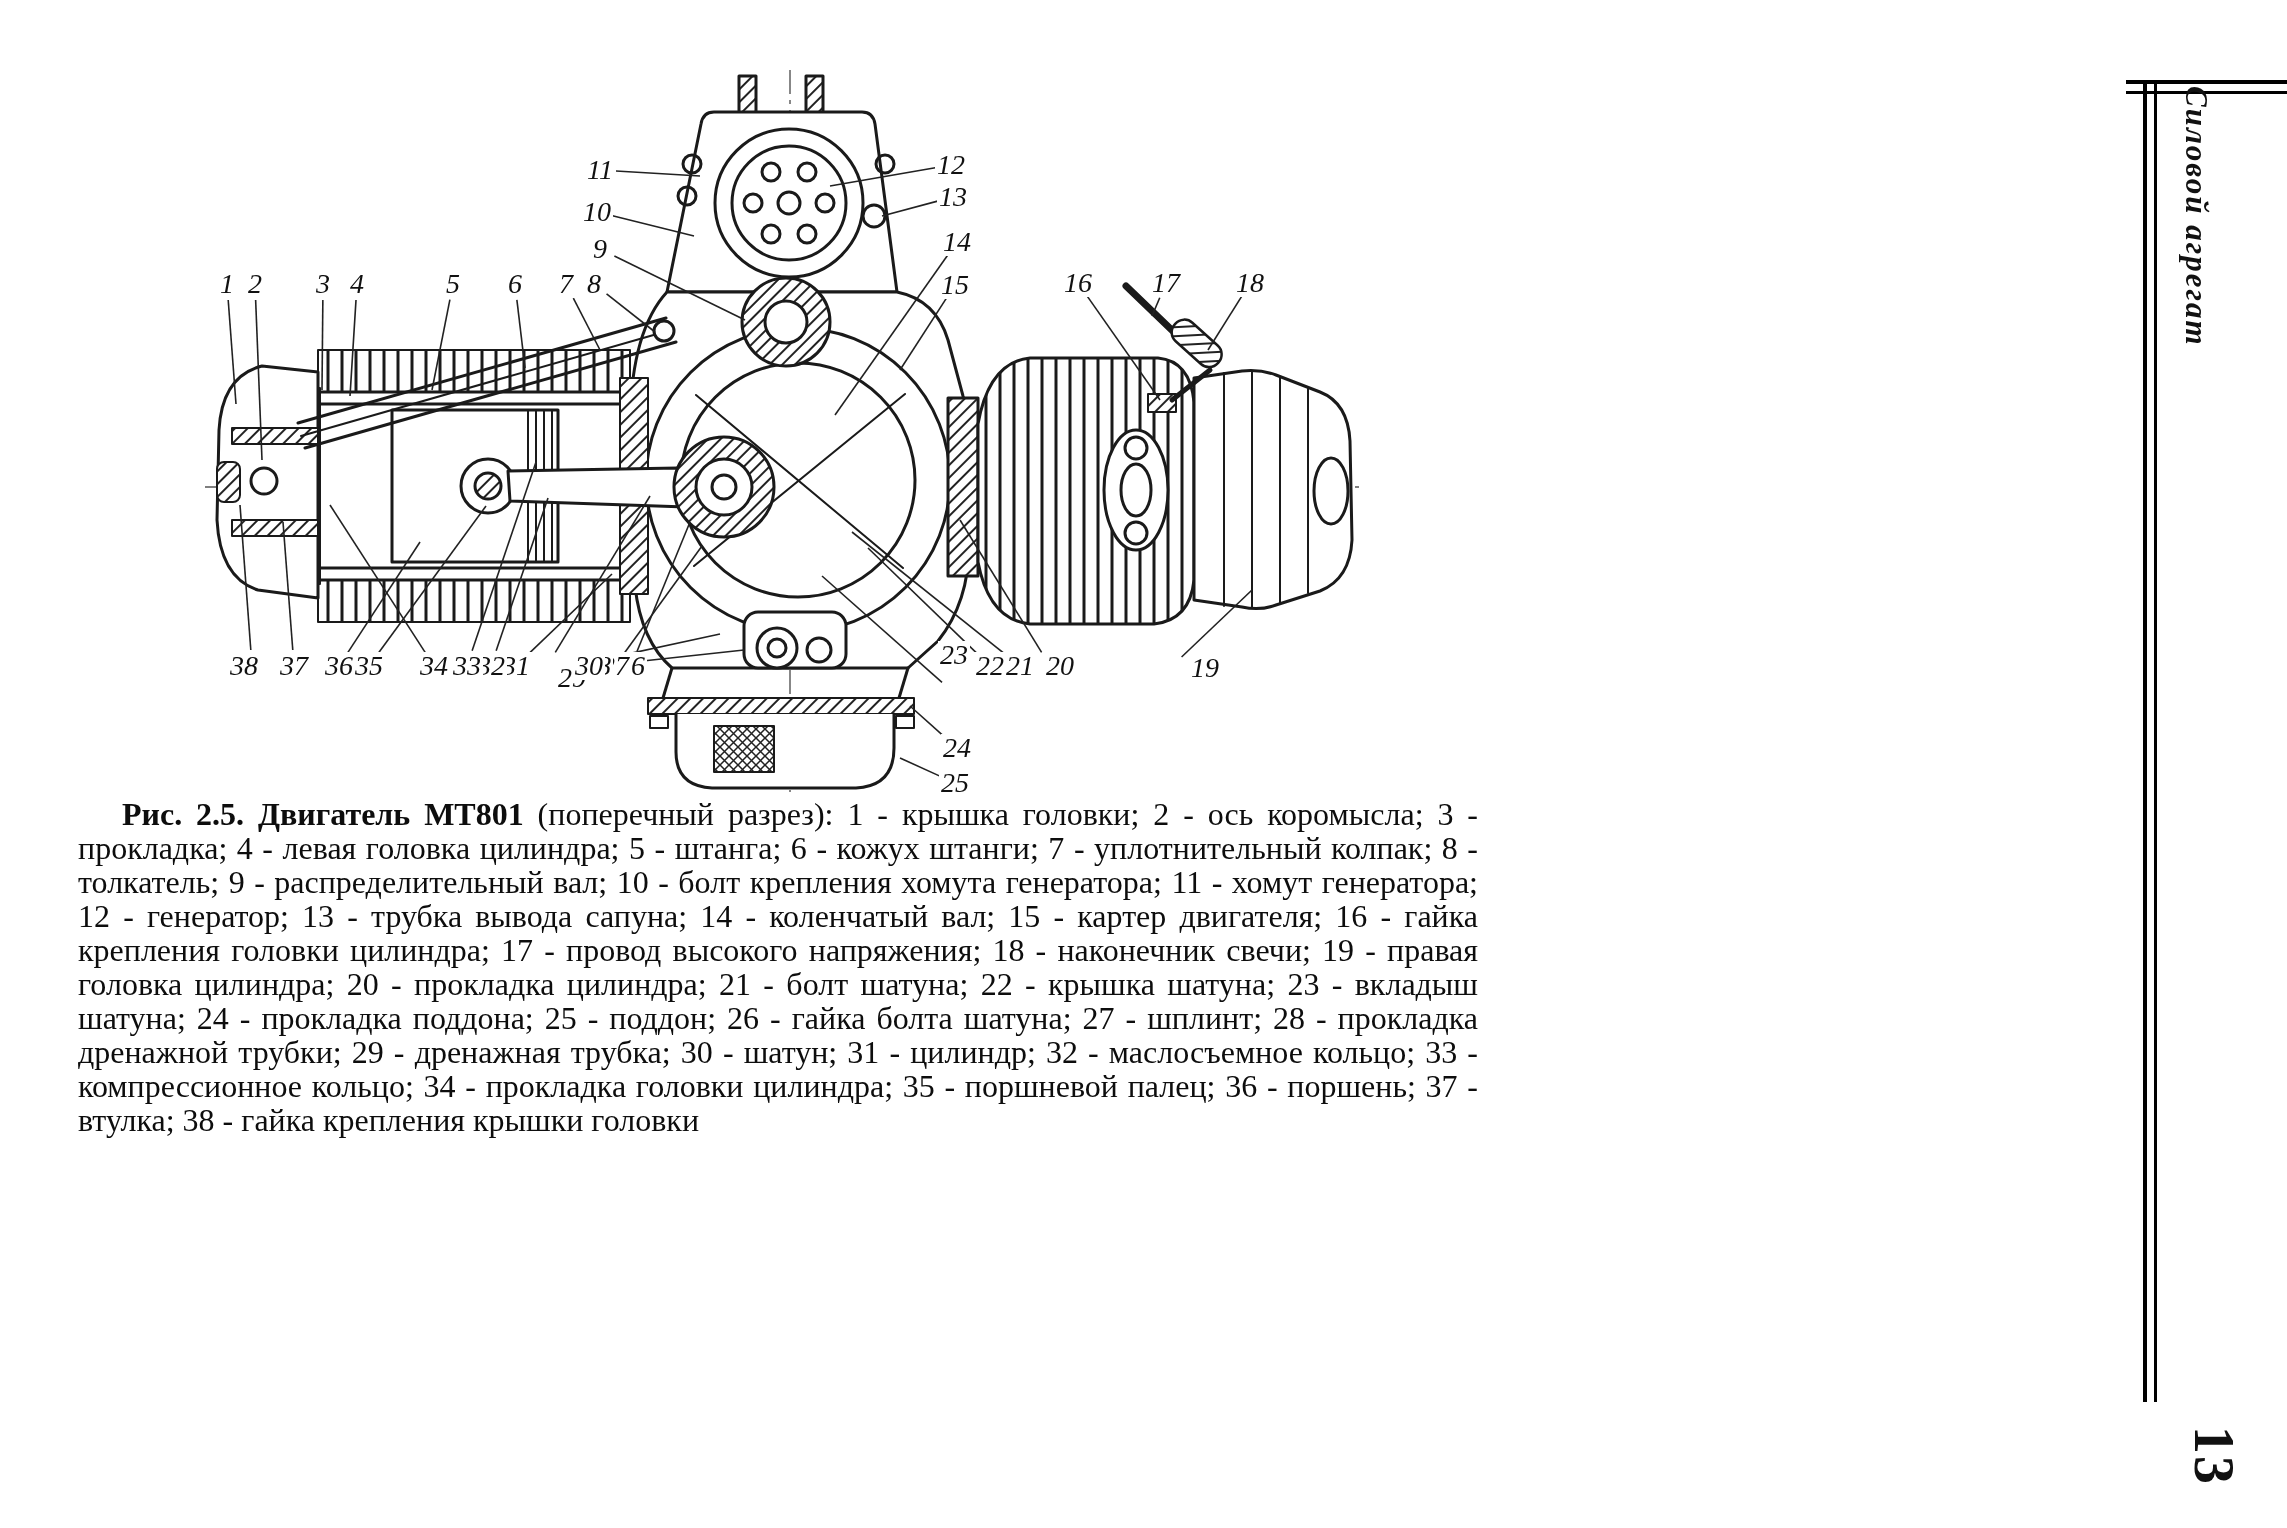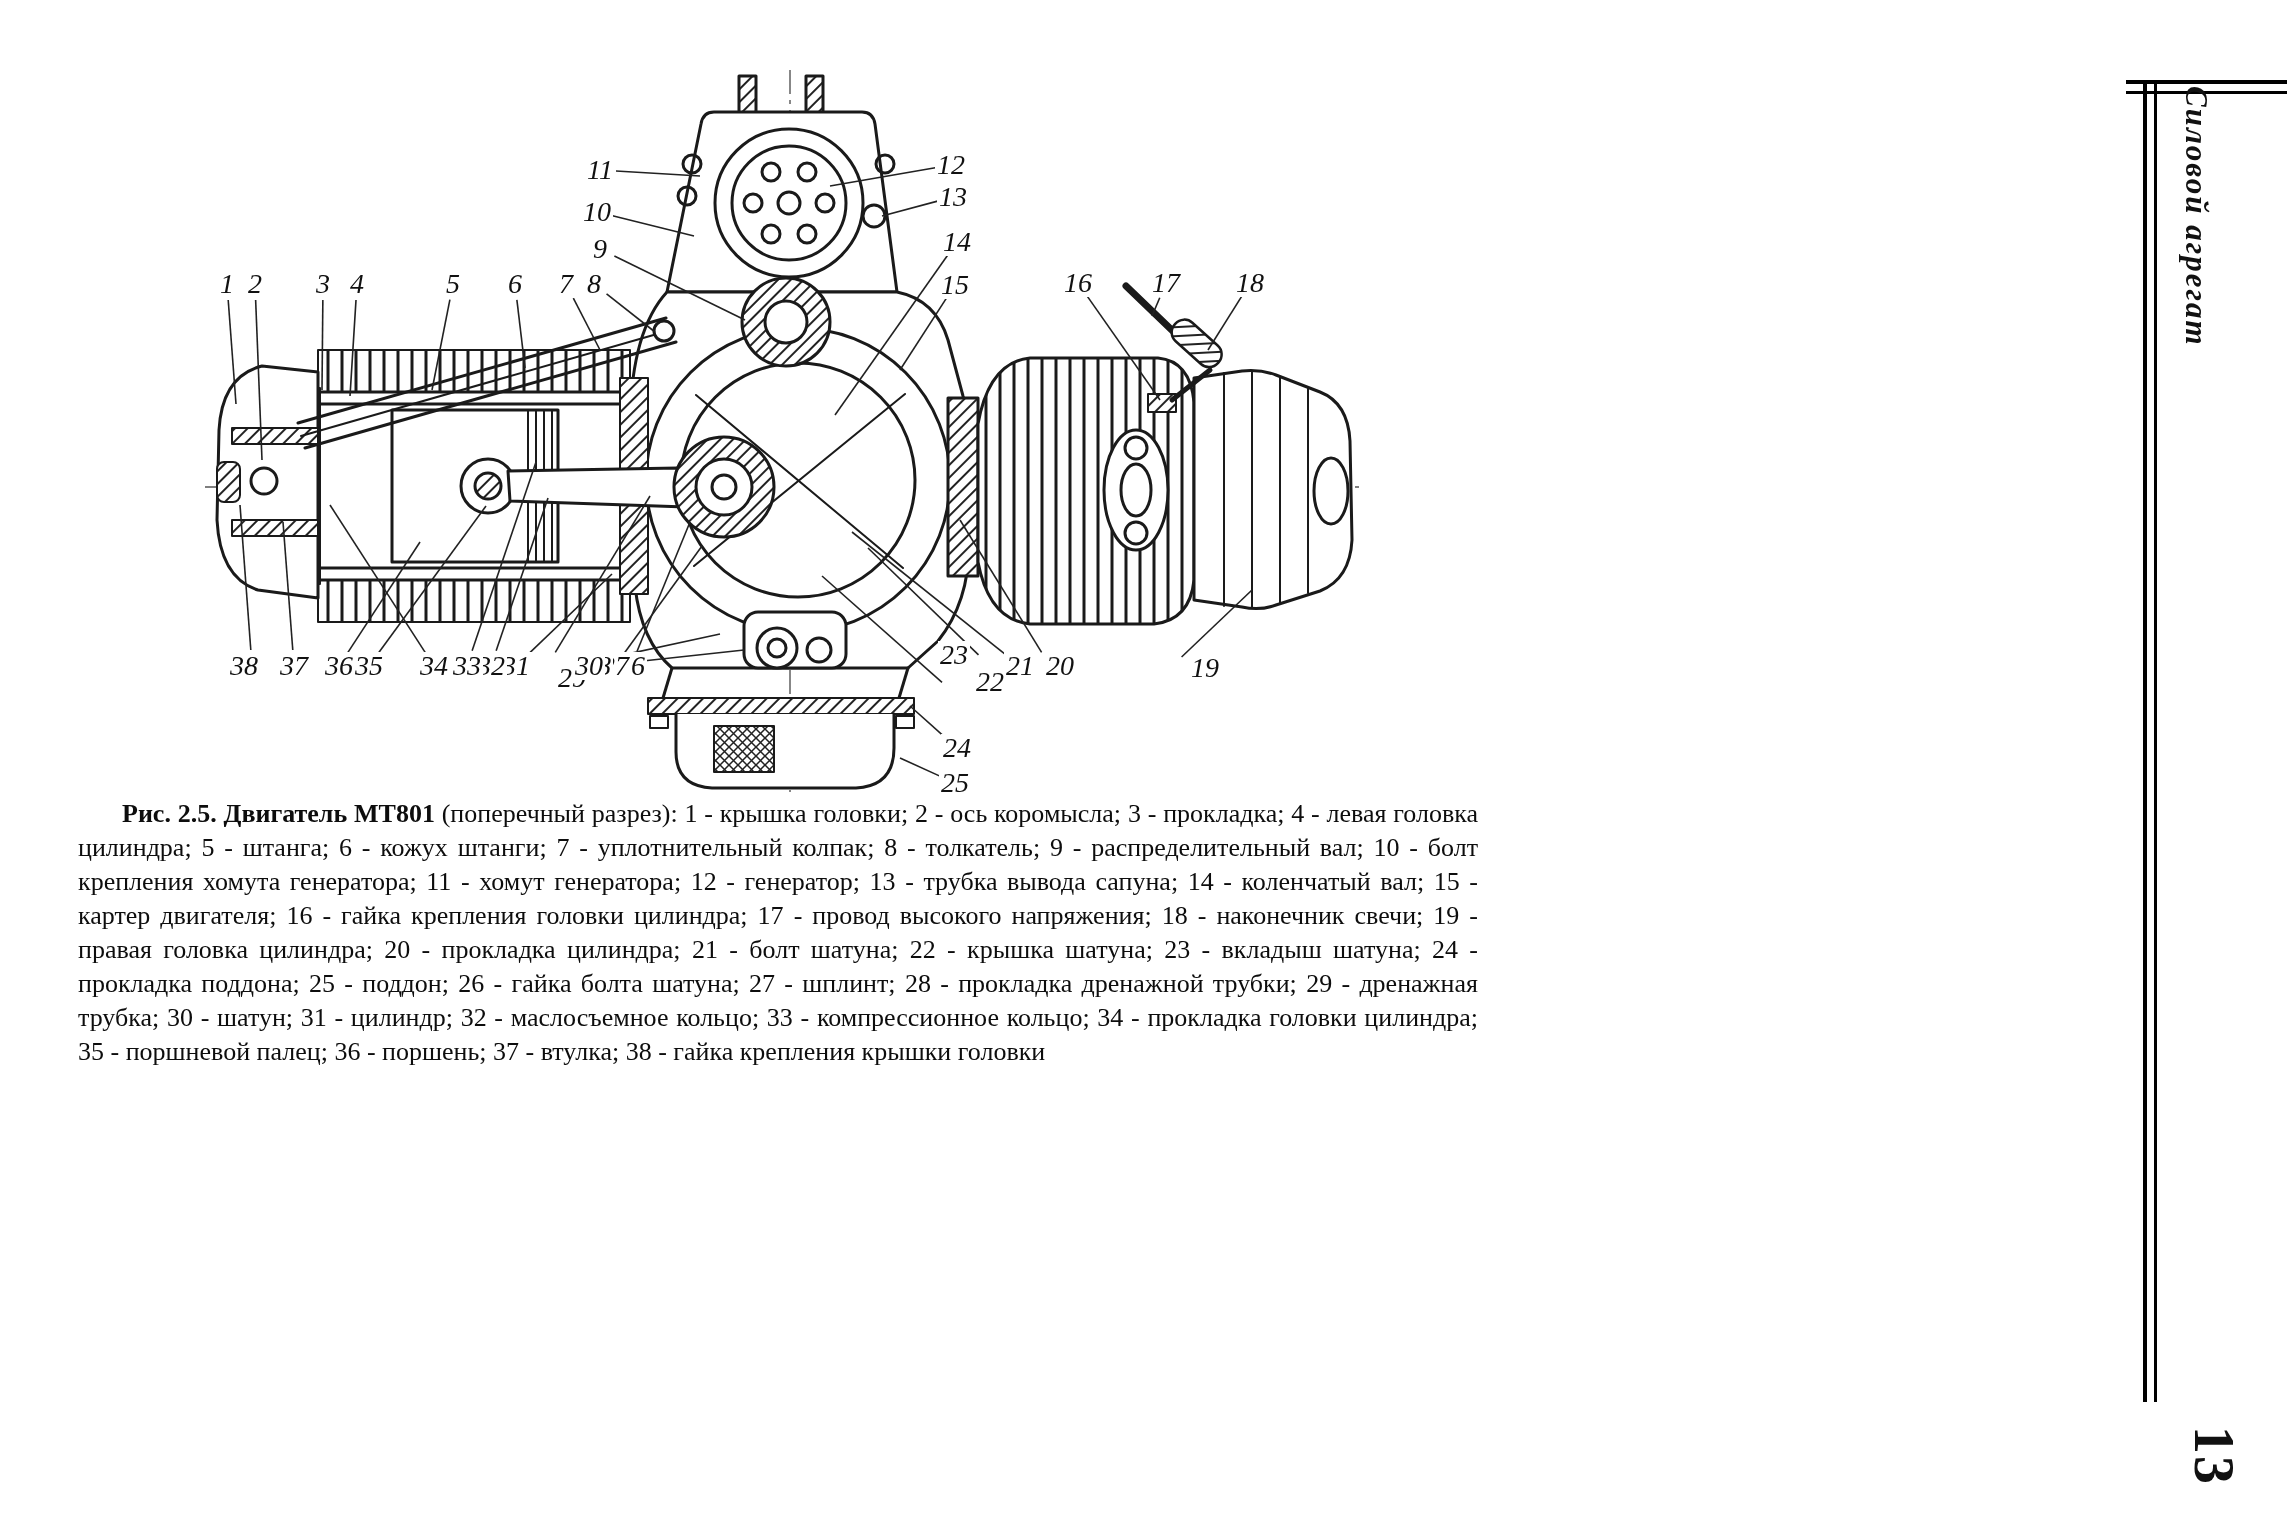--- a/index.html
+++ b/index.html
@@ -10,21 +10,21 @@
   }
   .art{position:absolute;left:0;top:0;width:2287px;height:1528px;}
   .callouts{position:absolute;left:0;top:0;width:2287px;height:1528px;pointer-events:none;}
   .callout{
     position:absolute;transform:translate(-50%,-50%);
     font-style:italic;font-size:28px;line-height:1;
     background:#ffffff;padding:0 2px;color:#111;
   }
   .caption{
     position:absolute;left:78px;top:797px;width:1400px;
-    font-size:26px;line-height:34px;text-align:justify;text-indent:44px;
+    font-size:32px;line-height:34px;text-align:justify;text-indent:44px;
     color:#0d0d0d;margin:0;
   }
   .caption b{font-weight:bold;}
   .rule-top{
     position:absolute;left:2126px;top:80px;width:161px;height:7px;
     border-top:4px solid #000;border-bottom:3px solid #000;
   }
   .rule-vert{
     position:absolute;left:2143px;top:80px;width:7px;height:1322px;
     border-left:4px solid #000;border-right:3px solid #000;
@@ -230,21 +230,21 @@
       <span class="callout" style="left: 951px; top: 165px;">12</span>
       <span class="callout" style="left: 953px; top: 197px;">13</span>
       <span class="callout" style="left: 957px; top: 242px;">14</span>
       <span class="callout" style="left: 955px; top: 285px;">15</span>
       <span class="callout" style="left: 1078px; top: 283px;">16</span>
       <span class="callout" style="left: 1166px; top: 283px;">17</span>
       <span class="callout" style="left: 1250px; top: 283px;">18</span>
       <span class="callout" style="left: 1205px; top: 668px;">19</span>
       <span class="callout" style="left: 1050px; top: 666px; margin-left: 10px;">20</span>
       <span class="callout" style="left: 1020px; top: 666px;">21</span>
-      <span class="callout" style="left: 990px; top: 666px; margin-top: 16px;">22</span>
+      <span class="callout" style="left: 990px; top: 666px;">22</span>
       <span class="callout" style="left: 954px; top: 655px; text-align: right;">23</span>
       <span class="callout" style="left: 957px; top: 748px;">24</span>
       <span class="callout" style="left: 955px; top: 783px;">25</span>
       <span class="callout" style="left: 631px; top: 666px;">26</span>
       <span class="callout" style="left: 615px; top: 666px;">27</span>
       <span class="callout" style="left: 597px; top: 666px;">28</span>
       <span class="callout" style="left: 572px; top: 666px; margin-top: 12px;">29</span>
       <span class="callout" style="left: 547px; top: 666px; margin-left: 42px;">30</span>
       <span class="callout" style="left: 516px; top: 666px;">31</span>
       <span class="callout" style="left: 491px; top: 666px;">32</span>

